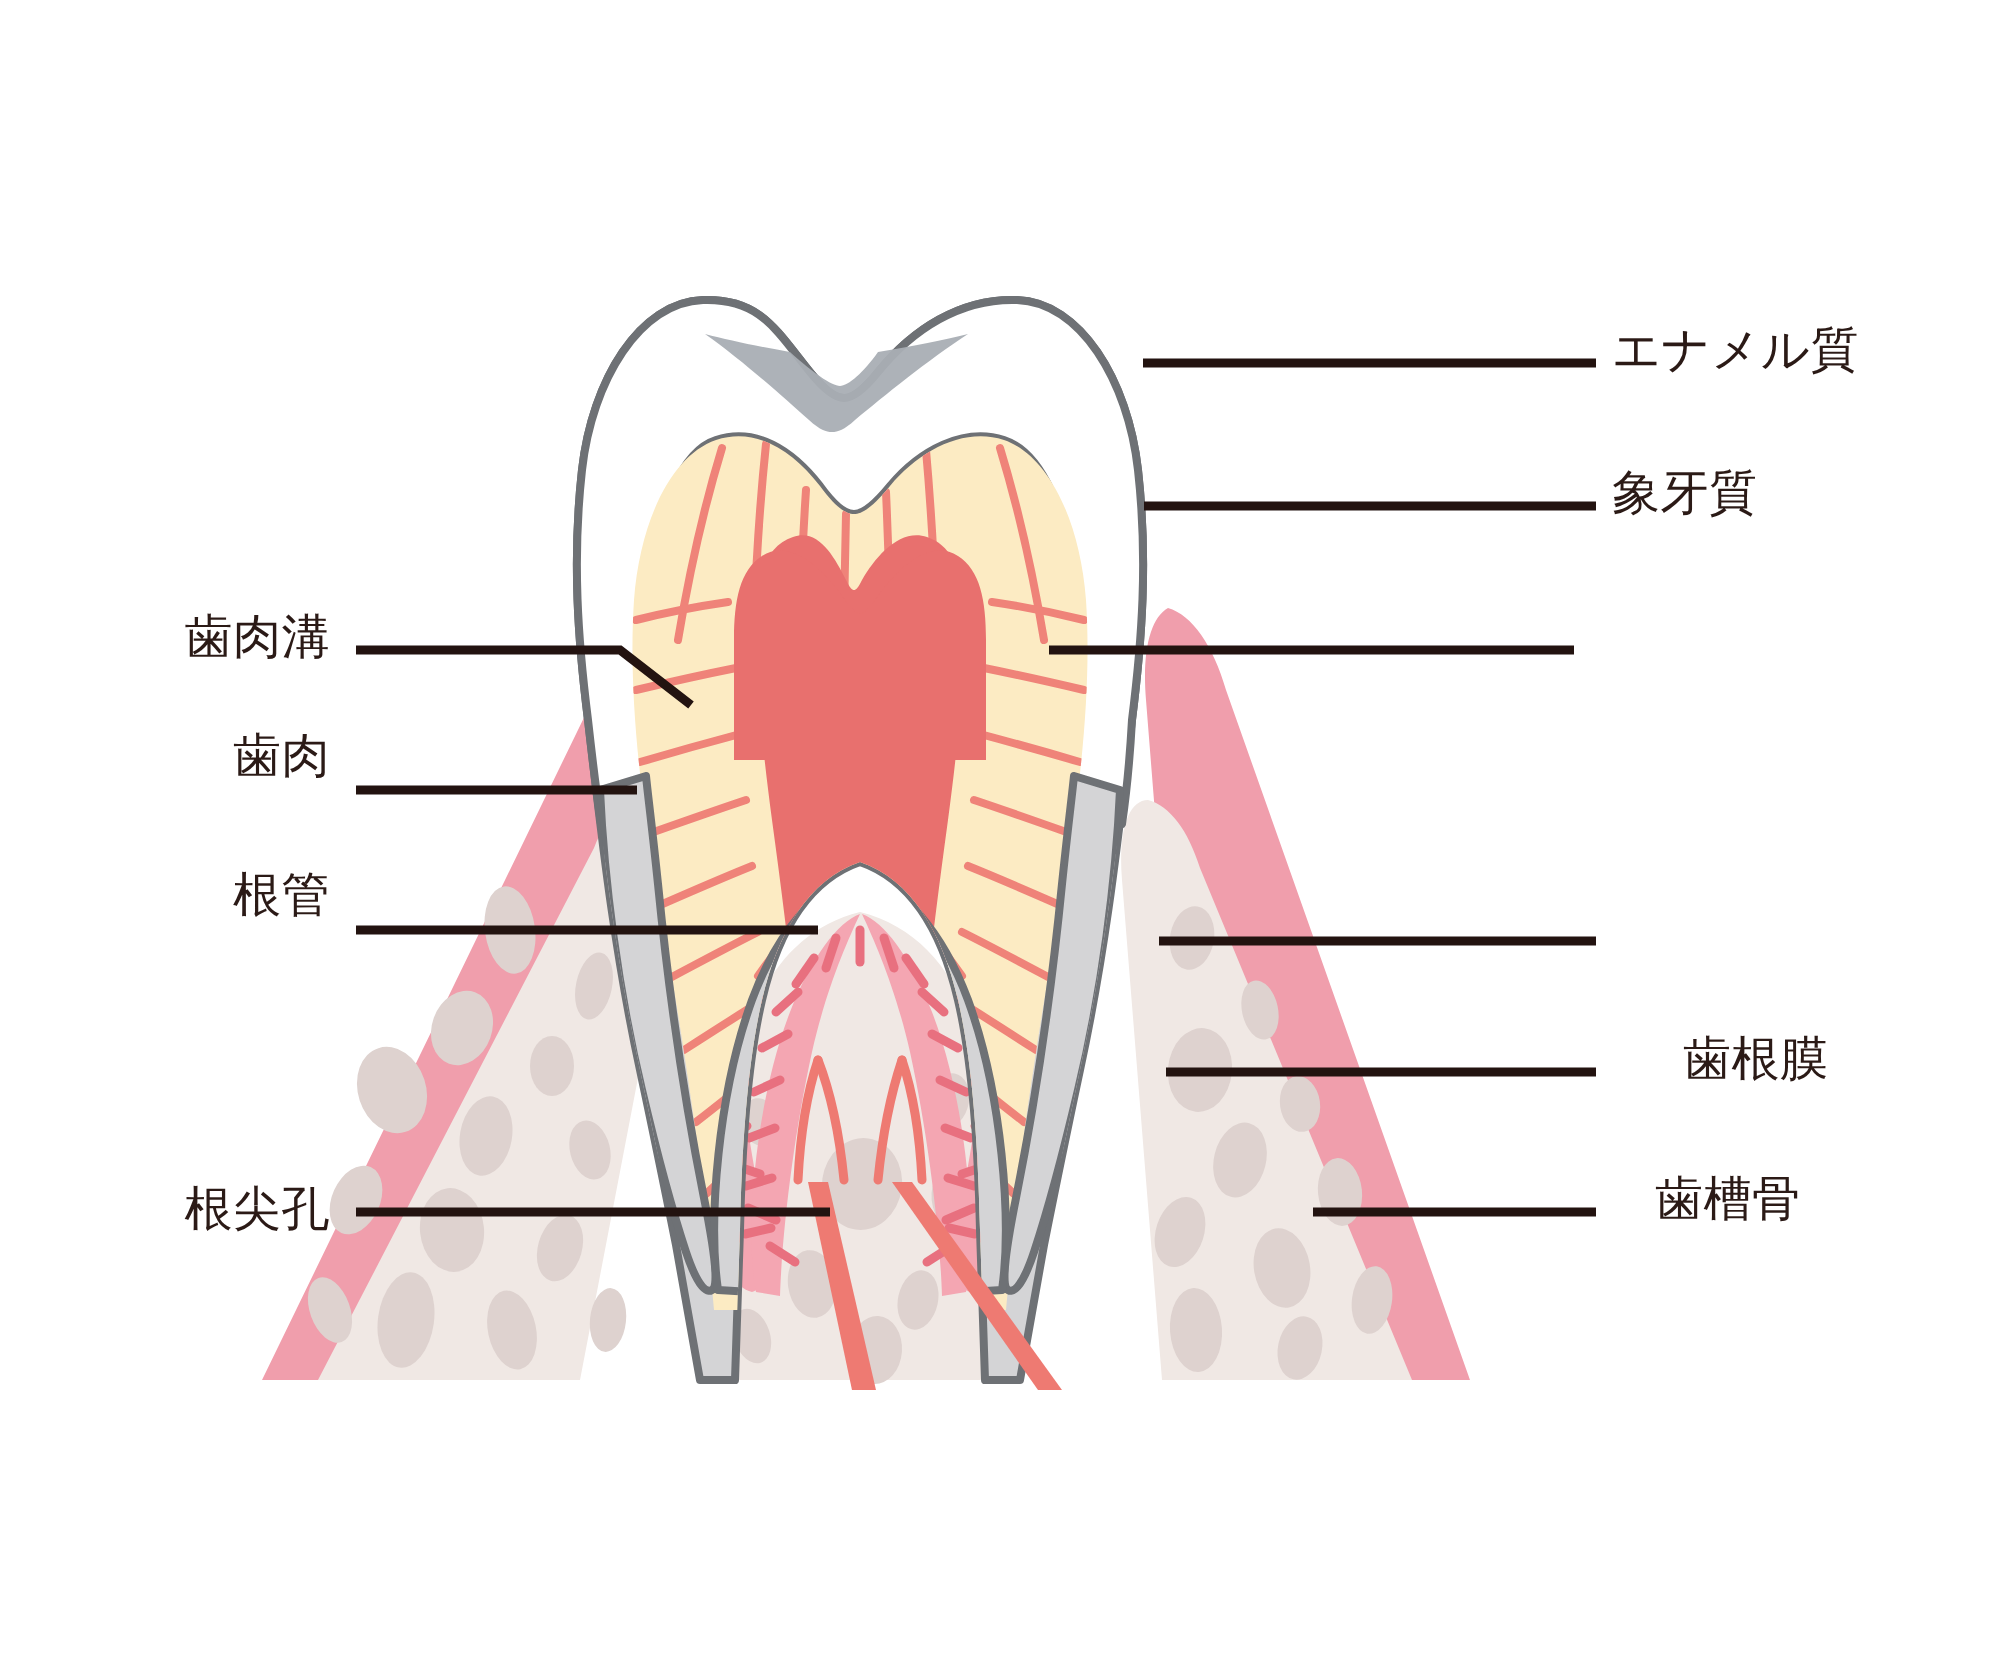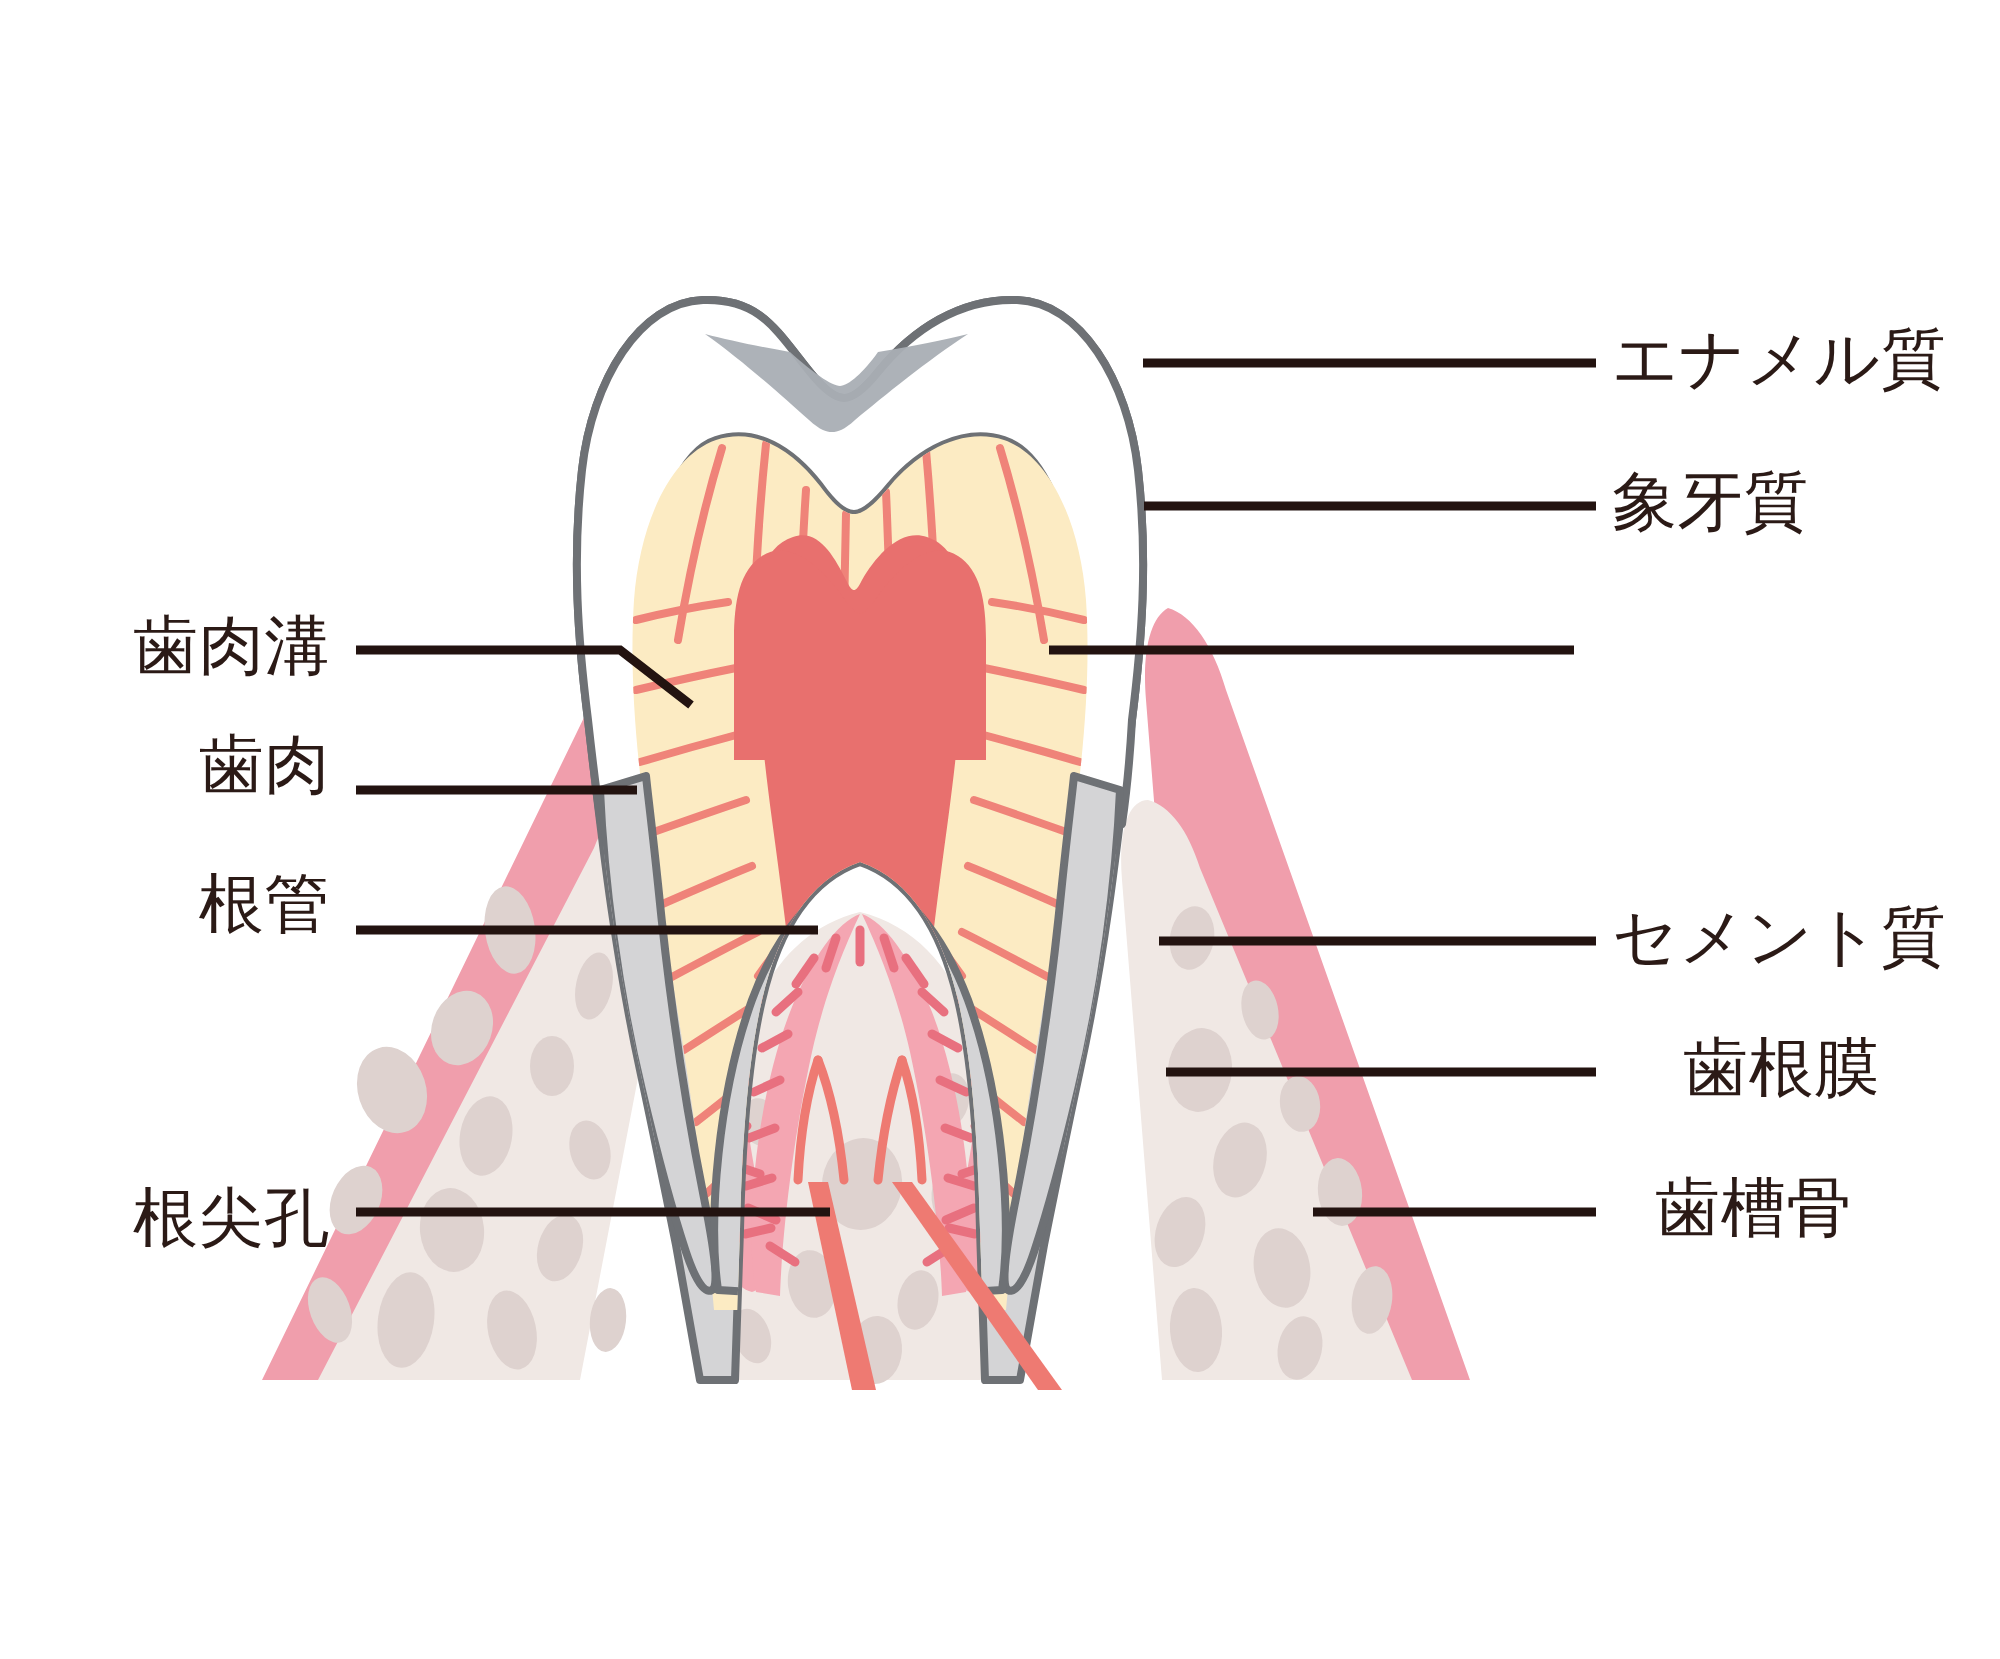--- a/index.html
+++ b/index.html
@@ -20,21 +20,21 @@
   #diagram {
     position: absolute;
     left: 0;
     top: 0;
     width: 2000px;
     height: 1659px;
   }
   .lbl {
     position: absolute;
     color: #2b1a16;
-    font-size: 65px;
+    font-size: 48px;
     line-height: 1;
     white-space: nowrap;
     letter-spacing: 0.01em;
   }
   .lbl-right { text-align: left; }
   .lbl-left  { text-align: center; }
 </style>
 </head>
 <body>
 
@@ -475,21 +475,20 @@
 
       <polyline points="356,650 620,650 691,705"></polyline>
       <line x1="356" y1="790" x2="637" y2="790"></line>
       <line x1="356" y1="930" x2="818" y2="930"></line>
       <line x1="356" y1="1212" x2="830" y2="1212"></line>
     </g>
   </svg>
 
   <div class="lbl lbl-right" style="left:1612px; top:326px;">エナメル質</div>
   <div class="lbl lbl-right" style="left:1612px; top:469px;">象牙質</div>
-  <div class="lbl lbl-right" style="left:1612px; top:904px;">セメント質</div>
   <div class="lbl lbl-right" style="left:1683px; top:1035px;">歯根膜</div>
   <div class="lbl lbl-right" style="left:1655px; top:1175px;">歯槽骨</div>
 
   <div class="lbl lbl-left" style="right:1670px; top:613px;">歯肉溝</div>
   <div class="lbl lbl-left" style="right:1670px; top:732px;">歯肉</div>
   <div class="lbl lbl-left" style="right:1670px; top:871px;">根管</div>
   <div class="lbl lbl-left" style="right:1670px; top:1175px;margin-top:10px;">根尖孔</div>
 
 </div>
 

